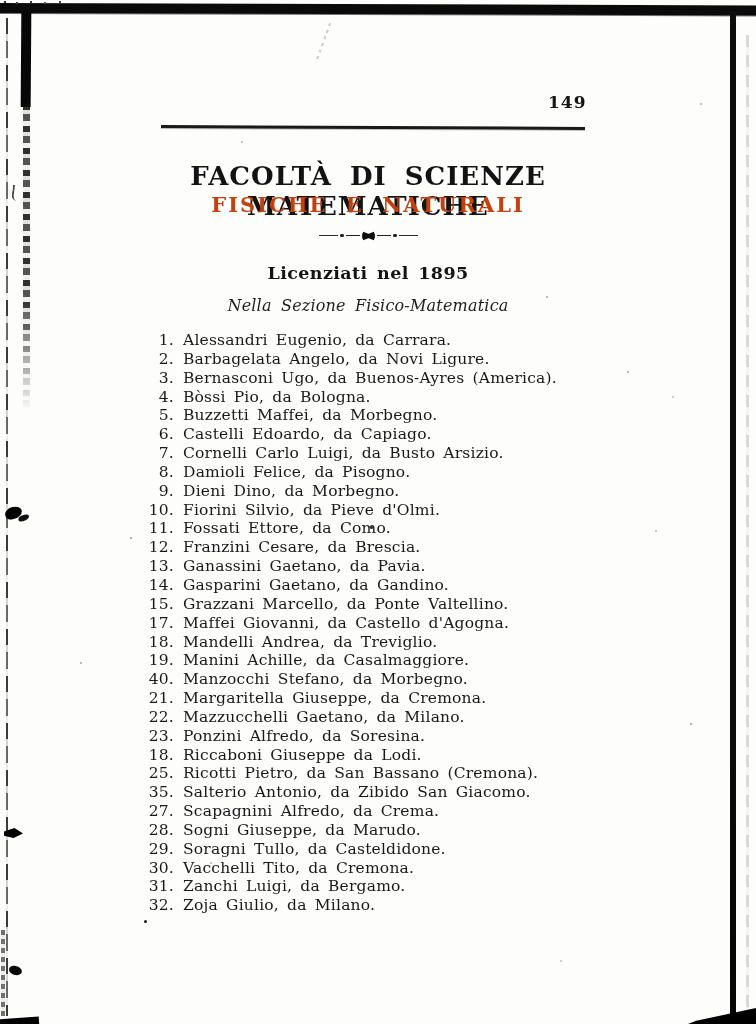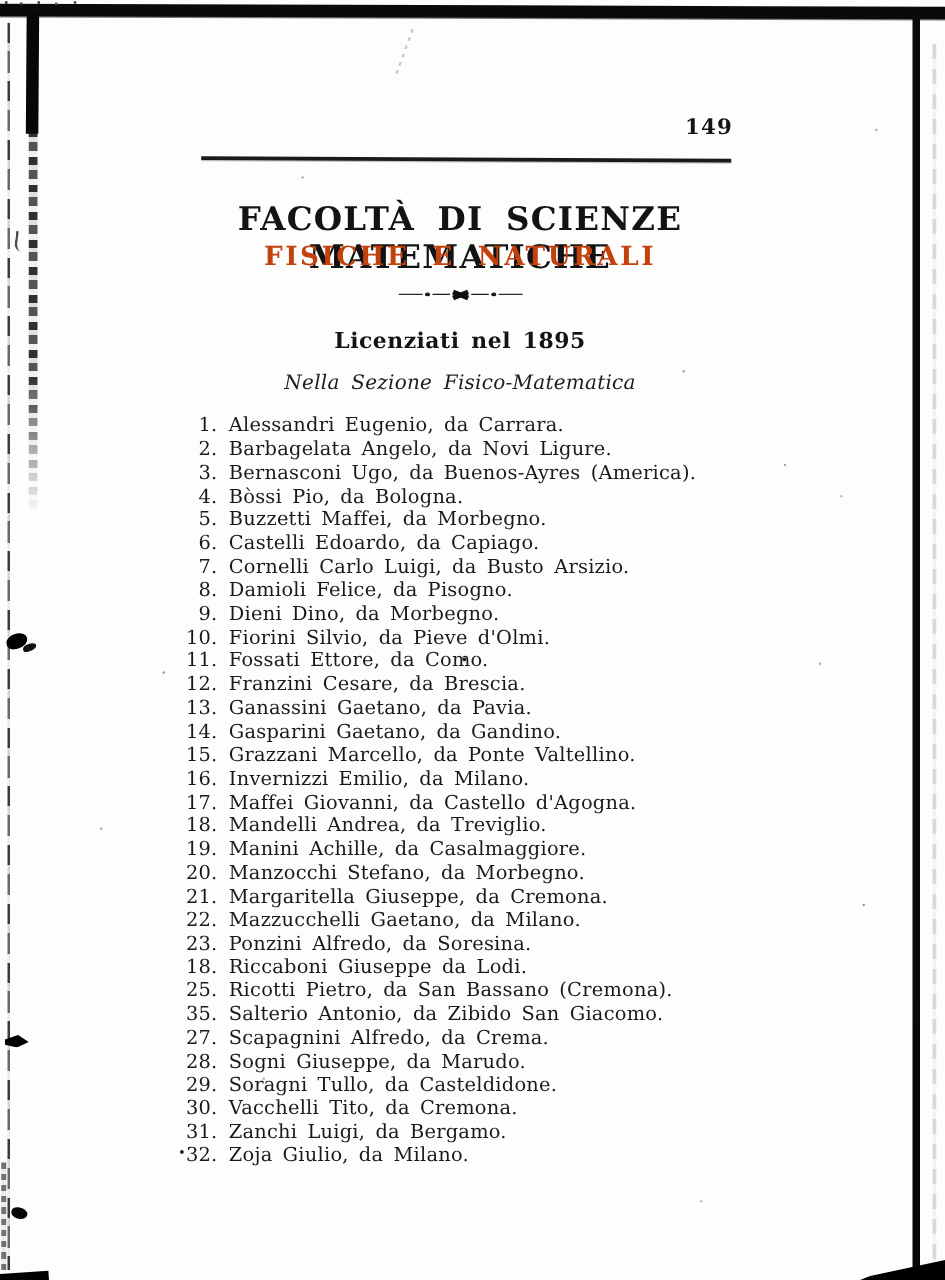--- a/index.html
+++ b/index.html
@@ -244,37 +244,33 @@
       </div>
       <div class="entry">
         <span class="num">14.</span>
         <span class="txt">Gasparini Gaetano, da Gandino.</span>
       </div>
       <div class="entry">
         <span class="num">15.</span>
         <span class="txt">Grazzani Marcello, da Ponte Valtellino.</span>
       </div>
       <div class="entry">
-        <span class="num">16.</span>
-        <span class="txt">Invernizzi Emilio, da Milano.</span>
-      </div>
-      <div class="entry">
         <span class="num">17.</span>
         <span class="txt">Maffei Giovanni, da Castello d'Agogna.</span>
       </div>
       <div class="entry">
         <span class="num">18.</span>
         <span class="txt">Mandelli Andrea, da Treviglio.</span>
       </div>
       <div class="entry">
         <span class="num">19.</span>
         <span class="txt">Manini Achille, da Casalmaggiore.</span>
       </div>
       <div class="entry">
-        <span class="num">20.</span>
+        <span class="num">40.</span>
         <span class="txt">Manzocchi Stefano, da Morbegno.</span>
       </div>
       <div class="entry">
         <span class="num">21.</span>
         <span class="txt">Margaritella Giuseppe, da Cremona.</span>
       </div>
       <div class="entry">
         <span class="num">22.</span>
         <span class="txt">Mazzucchelli Gaetano, da Milano.</span>
       </div>

